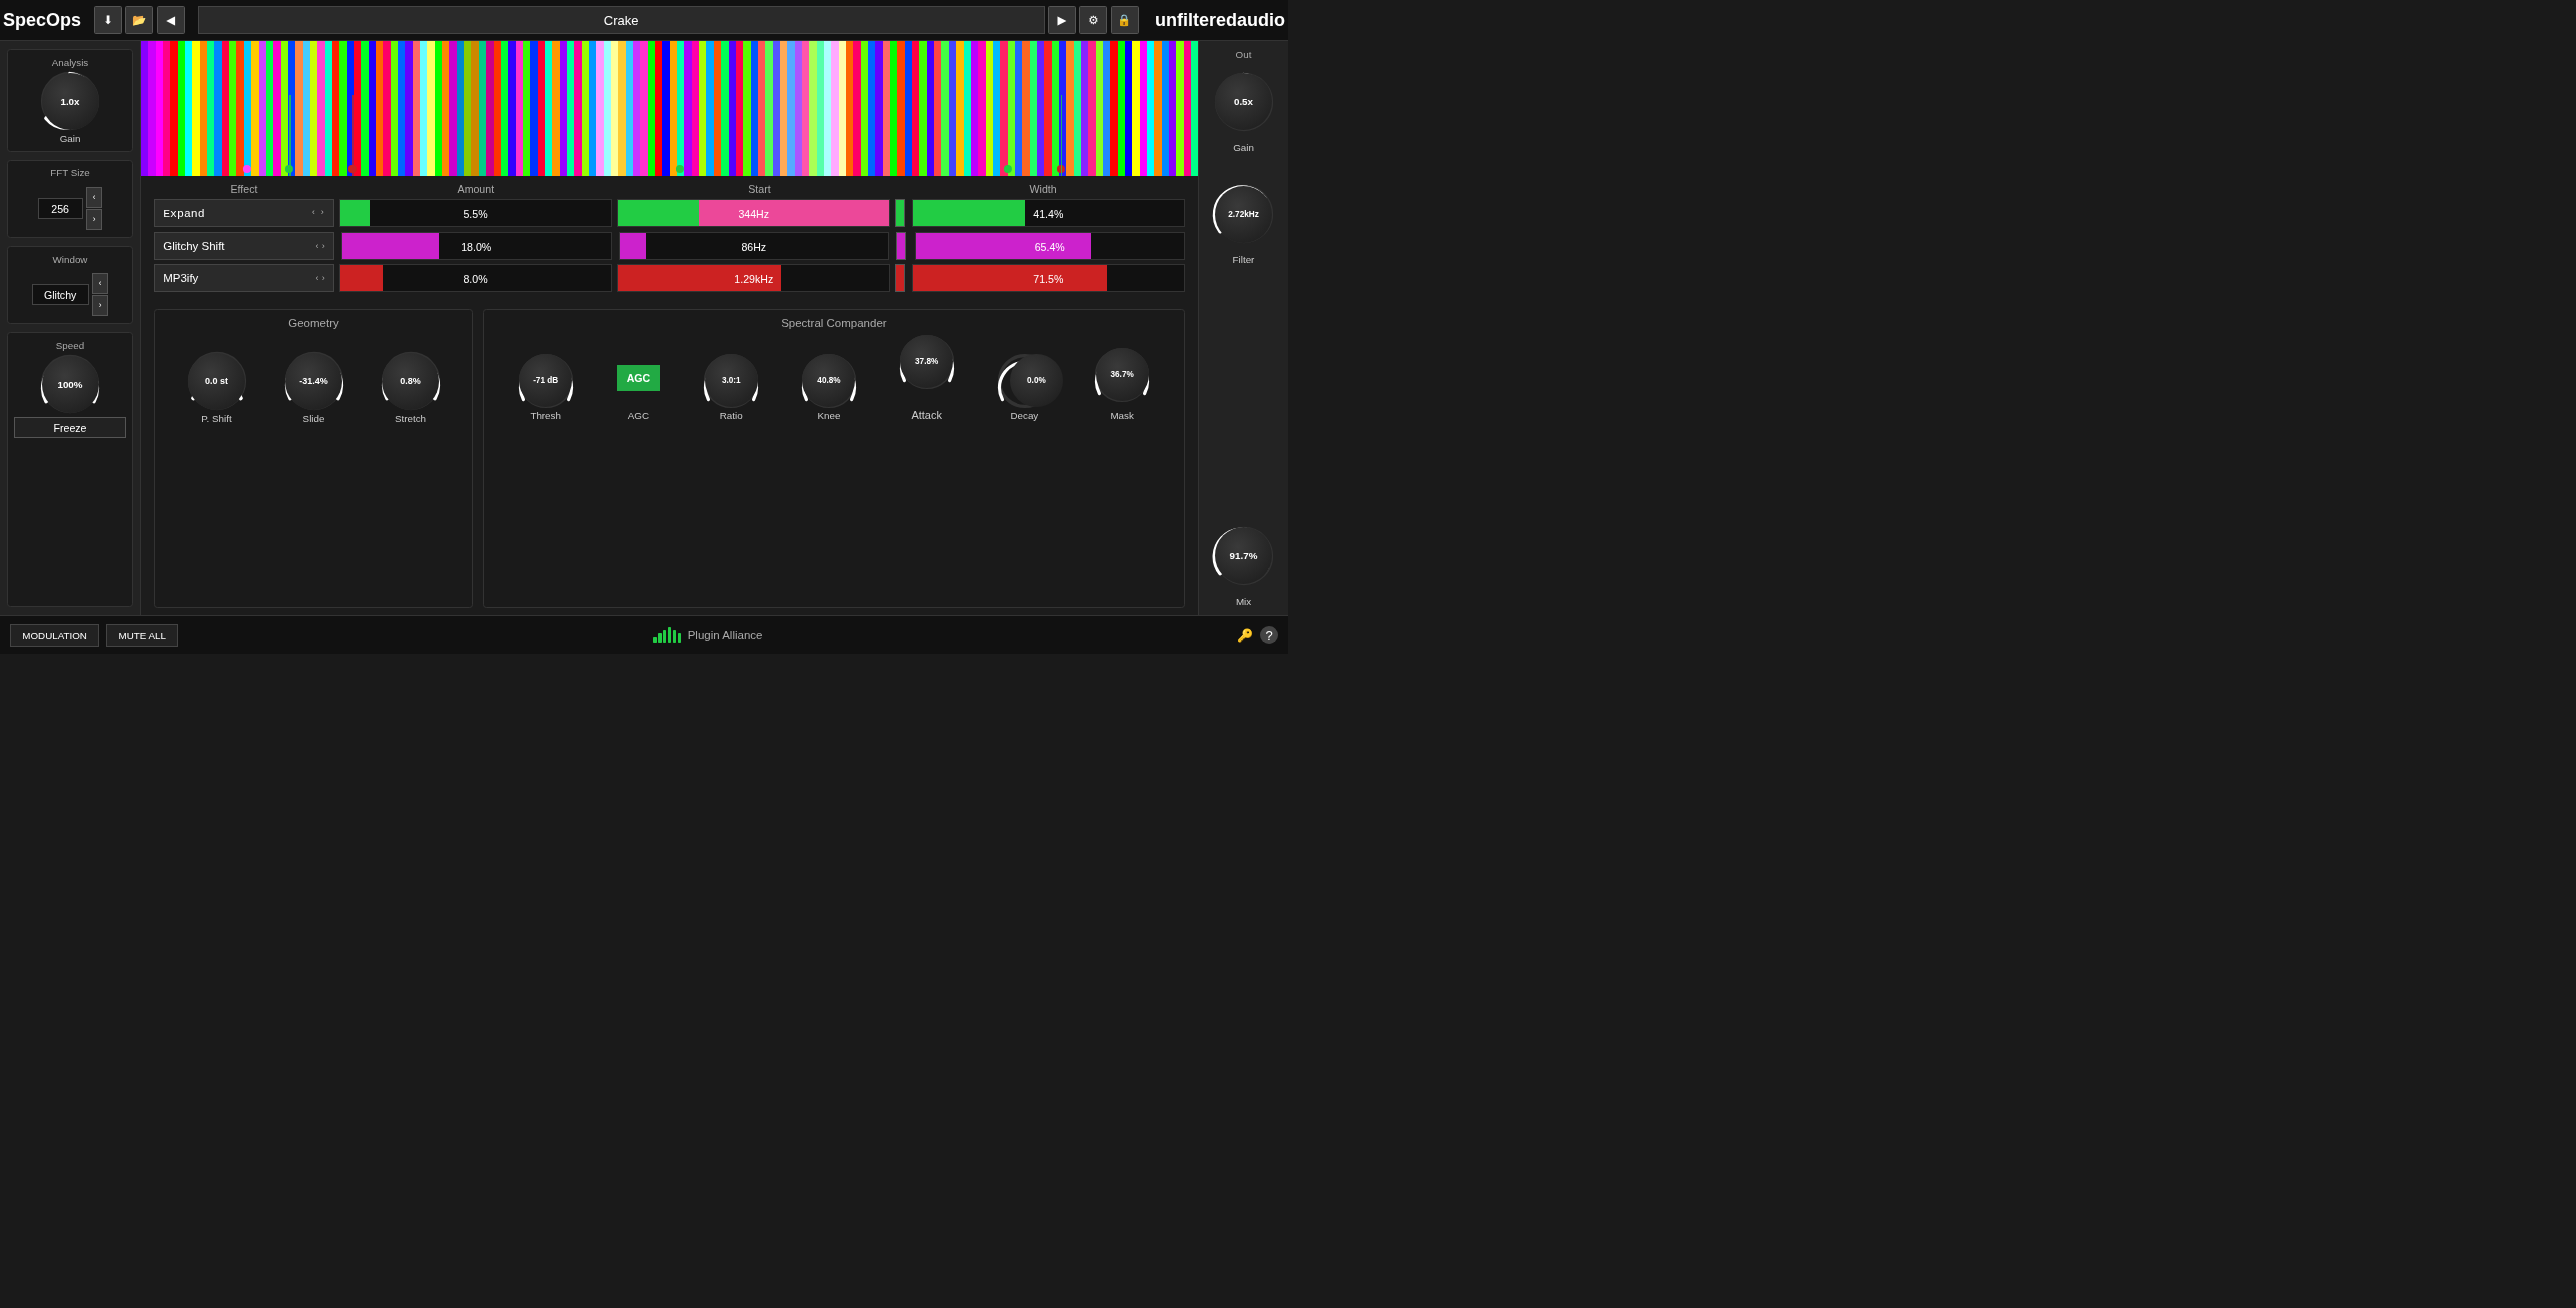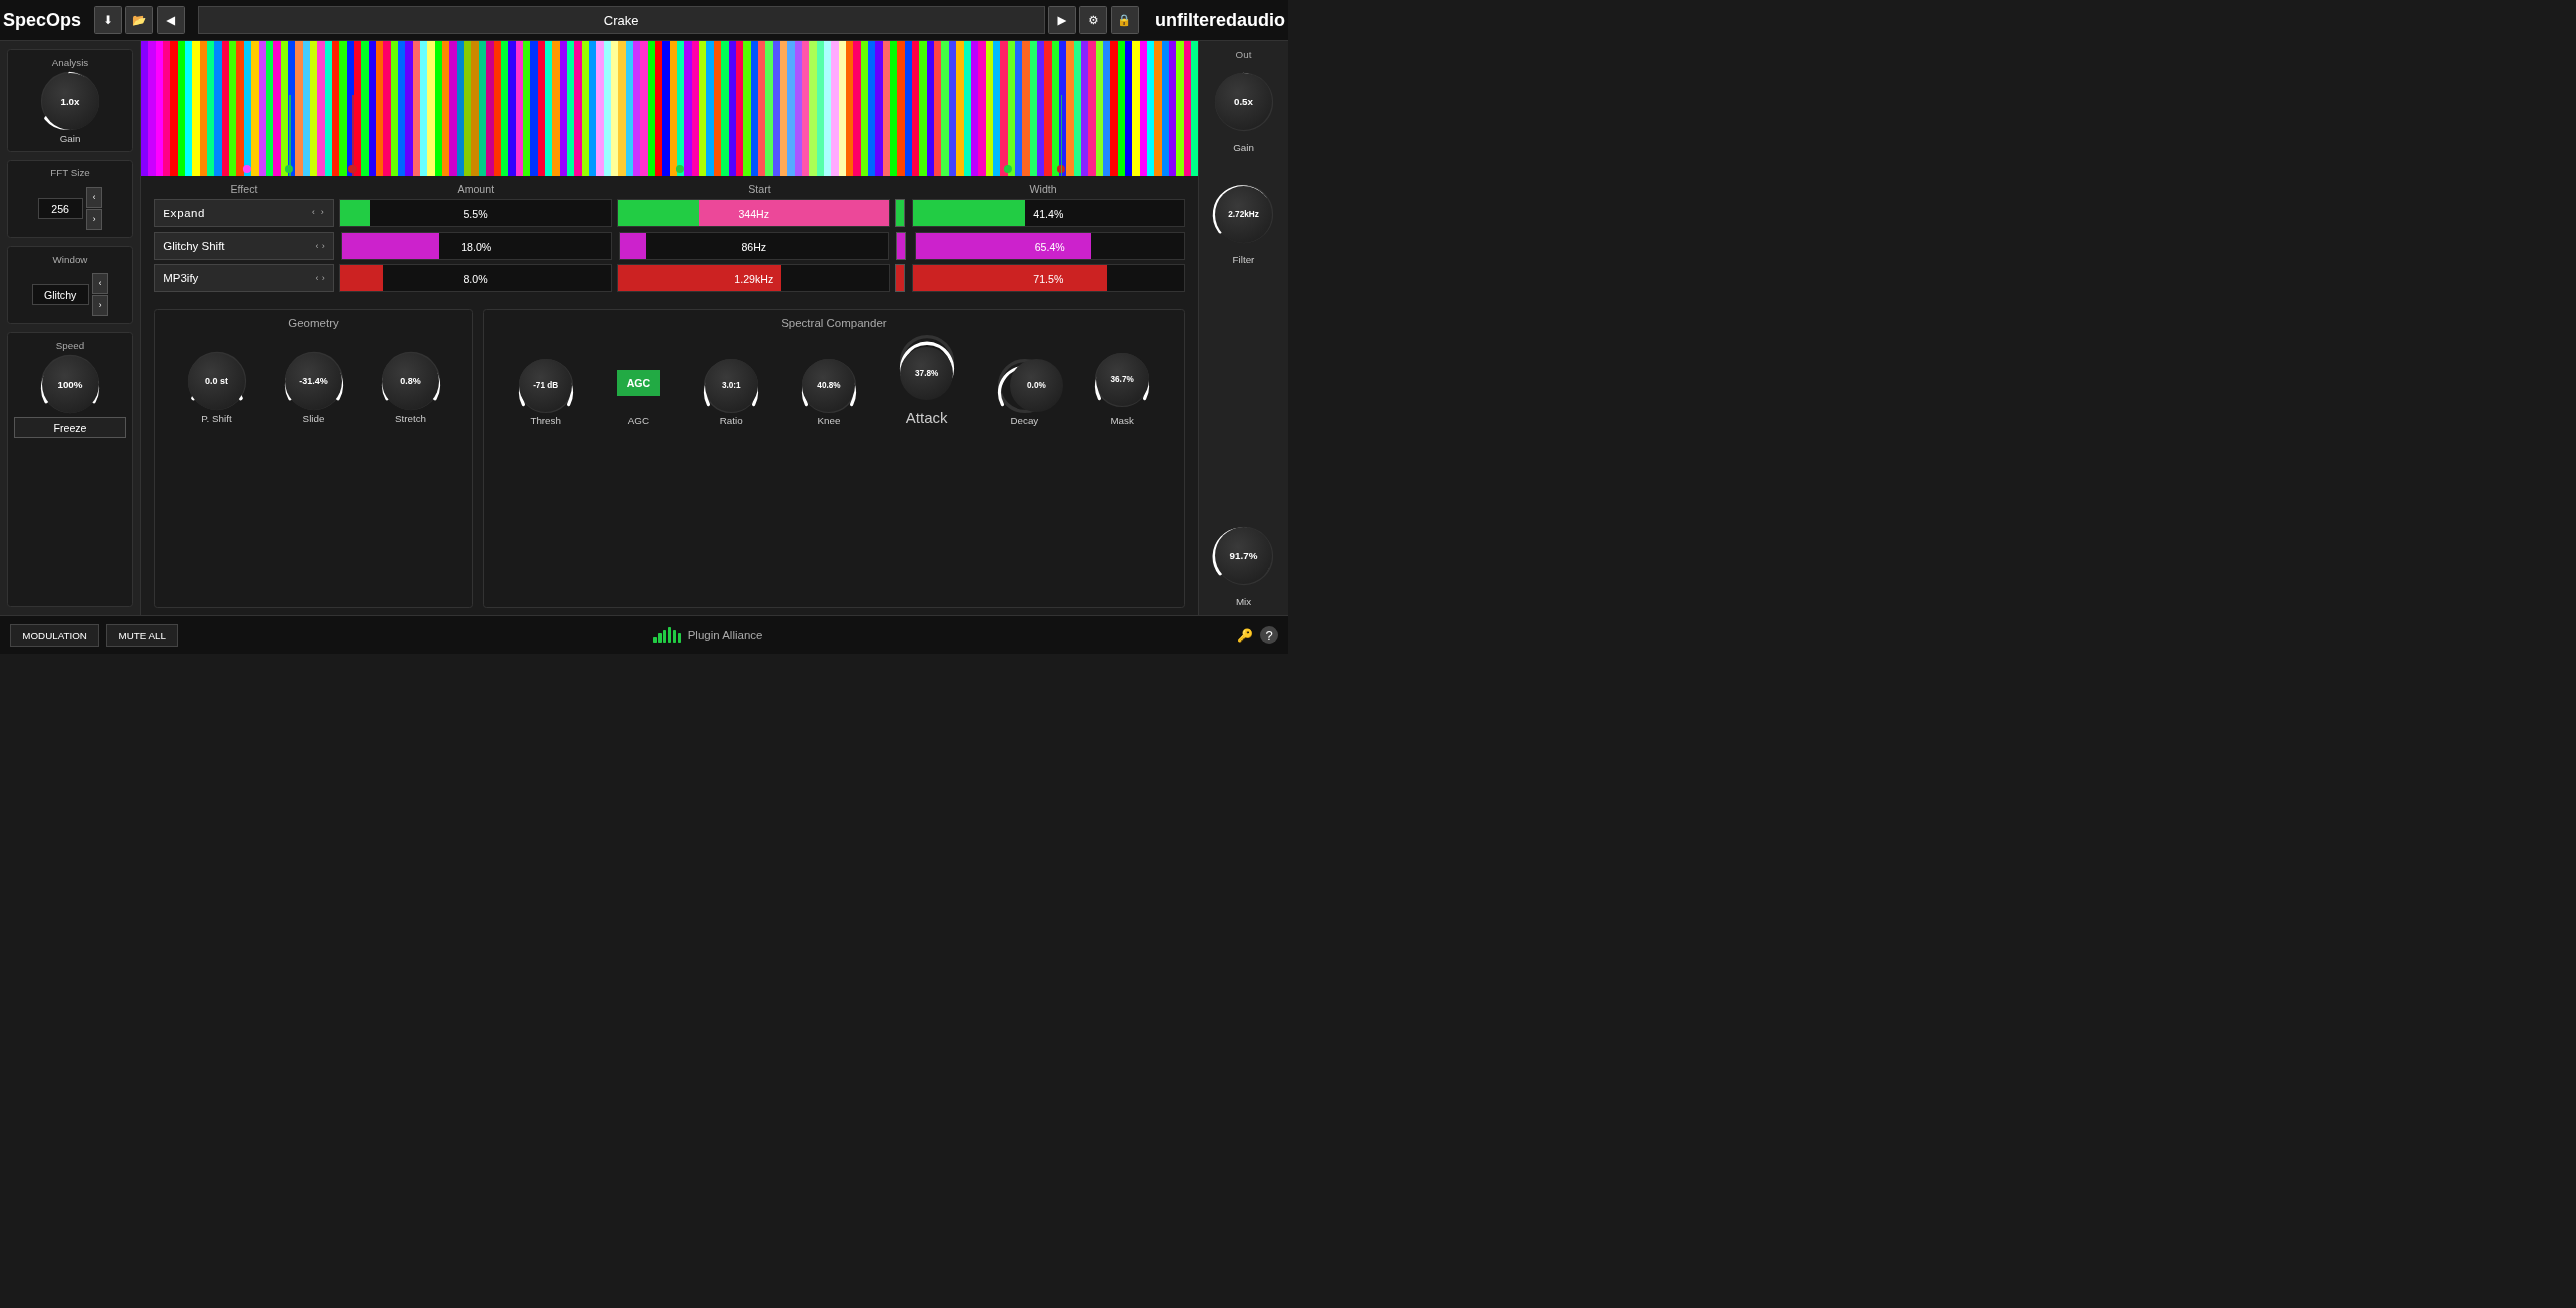--- a/index.html
+++ b/index.html
@@ -726,25 +726,25 @@
         </div>
       </div>
       <div style="font-size:9.8px;color:#ccc;margin-top:3.3px;">Knee</div>
     </div>
               <div style="display: flex; flex-direction: column; align-items: center;">
       <div style="position:relative;width:53px;height:53px;">
         <svg style="position:absolute;top:-3.3px;left:-3.3px;overflow:visible;" width="60" height="60" viewBox="0 0 73 73">
           <circle cx="36.5" cy="36.5" r="31" fill="none" stroke="#333" stroke-width="4"></circle>
           <path d="M 9 59 A 31 31 0 1 1 64 59" fill="none" stroke="#ffffff" stroke-width="4" stroke-linecap="round"></path>
         </svg>
-        <div style="position:absolute;top:12px;left:0;width:100%;height:100%;border-radius:50%;background:radial-gradient(circle at 40% 35%,#3a3a3a,#1a1a1a);display:flex;align-items:center;justify-content:center;">
+        <div style="position:absolute;top:0;left:0;width:100%;height:100%;border-radius:50%;background:radial-gradient(circle at 40% 35%,#3a3a3a,#1a1a1a);display:flex;align-items:center;justify-content:center;">
           <div style="font-size:8.2px;font-weight:bold;color:#fff;text-align:center;">37.8%</div>
         </div>
       </div>
-      <div style="font-size:15px;color:#ccc;margin-top:21px;">Attack</div>
+      <div style="font-size:11px;color:#ccc;margin-top:21px;">Attack</div>
     </div>
               <div style="display: flex; flex-direction: column; align-items: center;">
       <div style="position:relative;width:53px;height:53px;">
         <svg style="position:absolute;top:-3.3px;left:-3.3px;overflow:visible;" width="60" height="60" viewBox="0 0 73 73">
           <circle cx="36.5" cy="36.5" r="31" fill="none" stroke="#333" stroke-width="4"></circle>
           <path d="M 9 59 A 31 31 0 1 1 64 59" fill="none" stroke="#ffffff" stroke-width="4" stroke-linecap="round"></path>
         </svg>
         <div style="position:absolute;top:0;left:12px;width:100%;height:100%;border-radius:50%;background:radial-gradient(circle at 40% 35%,#3a3a3a,#1a1a1a);display:flex;align-items:center;justify-content:center;">
           <div style="font-size:8.2px;font-weight:bold;color:#fff;text-align:center;">0.0%</div>
         </div>

